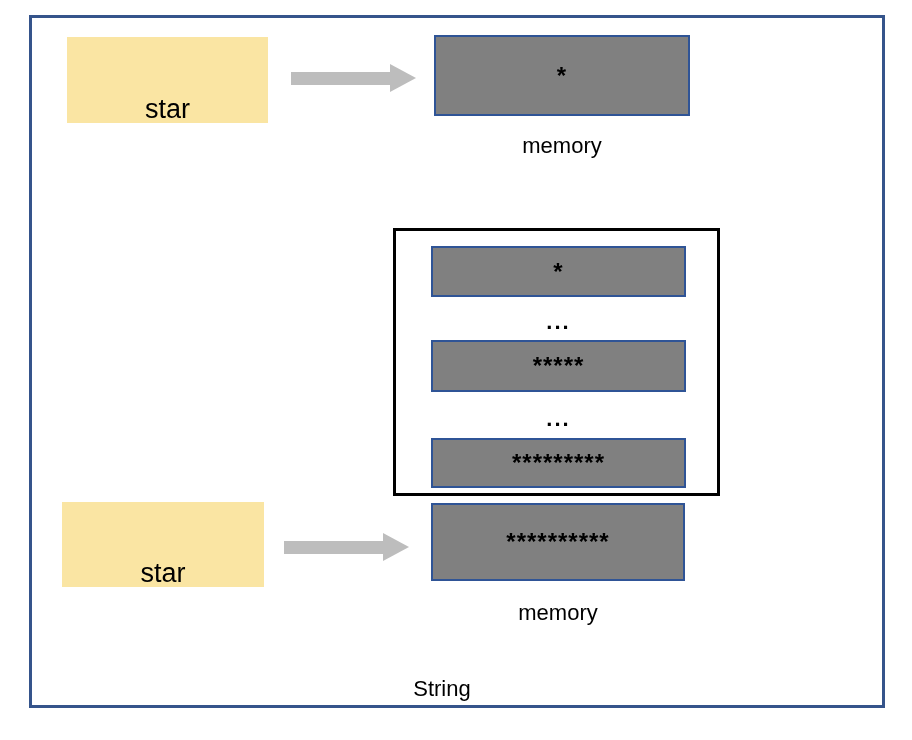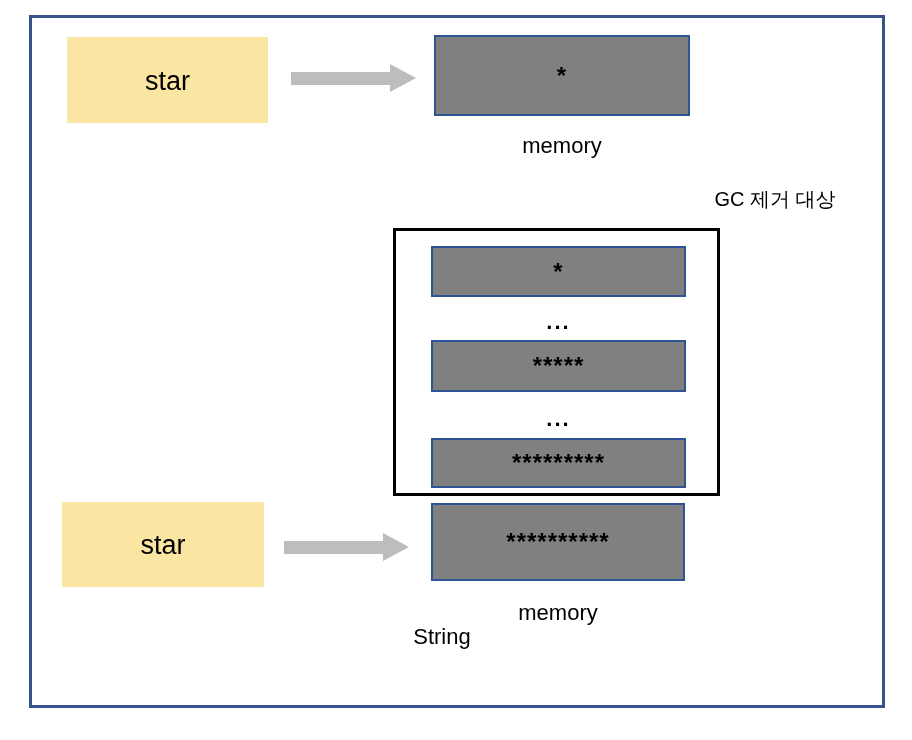--- a/index.html
+++ b/index.html
@@ -22,21 +22,21 @@
     left: 29px; top: 15px;
     width: 856px; height: 693px;
     border: 3px solid var(--frame-border, #35548B);
     box-sizing: border-box;
     background: #ffffff;
   }
   .abs { position: absolute; box-sizing: border-box; }
 
   .var-box {
     background: var(--variable-fill, #FAE5A3);
-    display: flex; align-items: center; justify-content: center;
+    display: flex; align-items: flex-end; justify-content: center;
     font-size: 27px;
     line-height: 1;
     padding-top: 2px;
   }
   .mem-box {
     background: var(--memory-fill, #808080);
     border: 2px solid var(--memory-border, #2F5496);
     display: flex; align-items: center; justify-content: center;
     font-weight: bold;
     font-size: 24px;
@@ -94,23 +94,20 @@
   </div>
 
   <div class="abs mem-box" style="left:434px; top:35px; width:256px; height:81px;">
     <span>*</span>
   </div>
 
   <div class="abs label" style="left:434px; top:130px; width:256px; height:32px;">
     <span>memory</span>
   </div>
 
-  <div class="abs label gc-label" style="left:695px; top:185px; width:160px; height:28px;">
-    <span>GC 제거 대상</span>
-  </div>
 
   <div class="abs gc-box" style="left:393px; top:228px; width:327px; height:268px;"></div>
 
   <div class="abs mem-box" style="left:431px; top:246px; width:255px; height:51px;">
     <span>*</span>
   </div>
 
   <div class="abs dots" style="left:431px; top:306px; width:255px; height:32px;">
     <span>...</span>
   </div>
@@ -137,17 +134,17 @@
   </div>
 
   <div class="abs mem-box" style="left:431px; top:503px; width:254px; height:78px;">
     <span>**********</span>
   </div>
 
   <div class="abs label" style="left:431px; top:597px; width:254px; height:32px;">
     <span>memory</span>
   </div>
 
-  <div class="abs label" style="left:347px; top:620px; width:190px; height:34px;">
+  <div class="abs label" style="left:347px; top:672px; width:190px; height:34px;">
     <span>String</span>
   </div>
 
 </div>
 
 </body></html>

